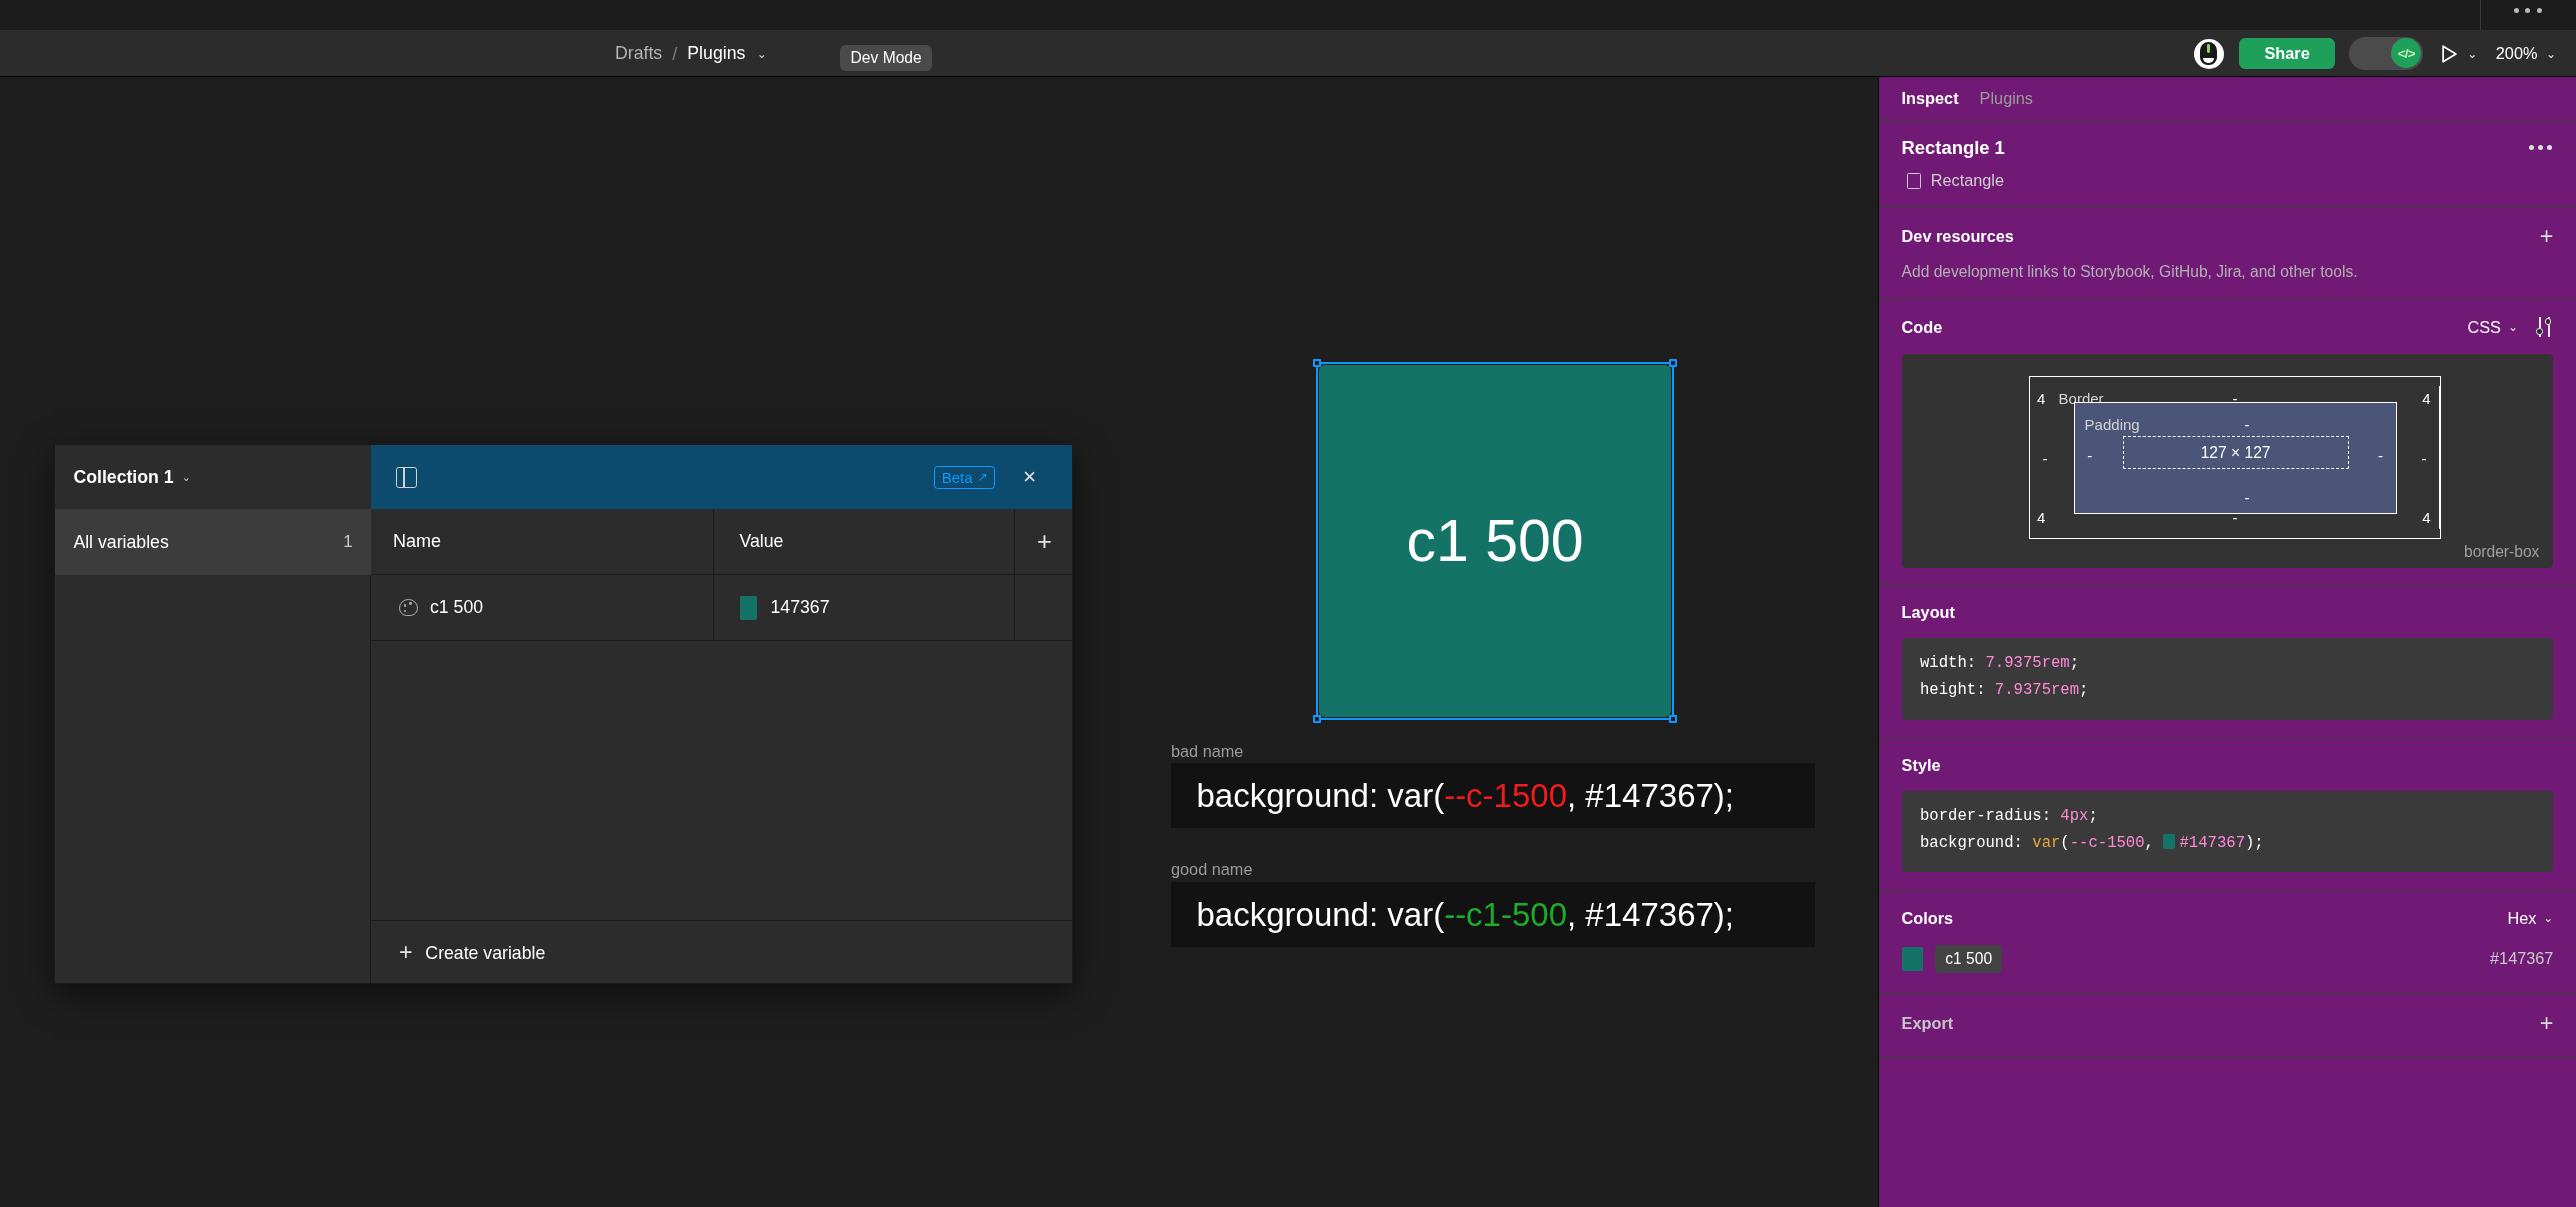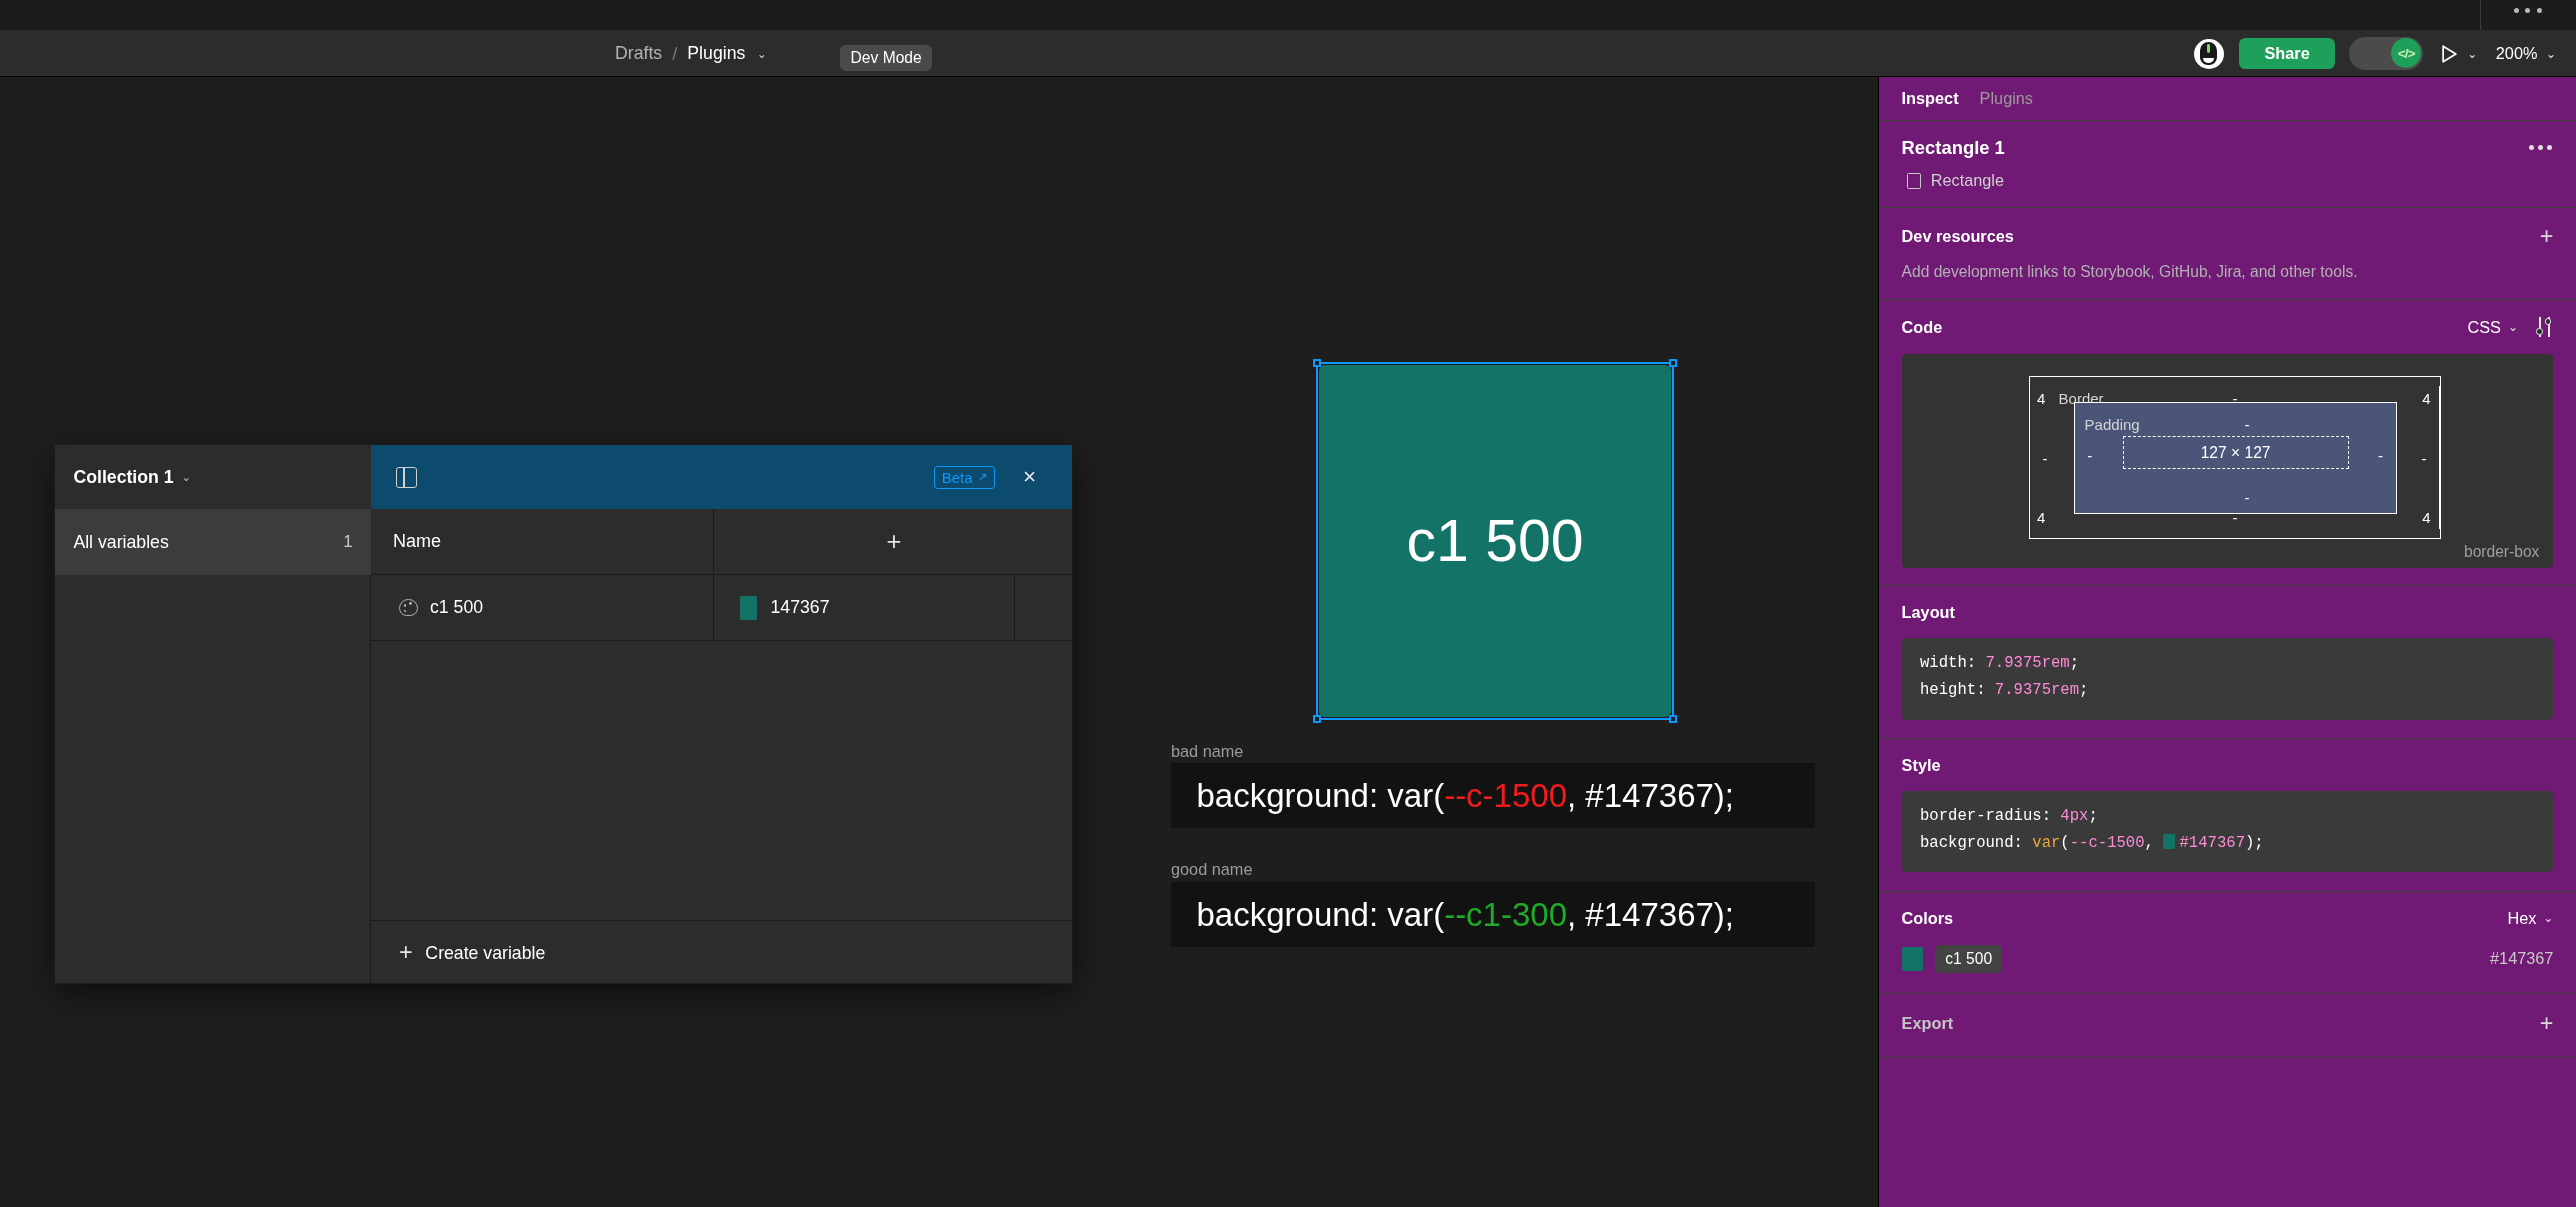--- a/index.html
+++ b/index.html
@@ -425,21 +425,21 @@
     <div class="snip-label" style="left:1171px;top:665px">bad name</div>
     <div class="snip-card" style="left:1171px;top:686px;width:644px;height:65px">
       <span>background: var(</span>
         <span class="tok-bad">--c-1500</span>
         <span>, #147367);</span>
     </div>
 
     <div class="snip-label" style="left:1171px;top:783px">good name</div>
     <div class="snip-card" style="left:1171px;top:805px;width:644px;height:65px">
       <span>background: var(</span>
-        <span class="tok-good">--c1-300</span>
+        <span class="tok-good">--c1-500</span>
         <span>, #147367);</span>
     </div>
 
     <div class="vars">
       <div class="vars-head">
         <div class="vars-head-left">
           <span class="coll-name">Collection 1</span>
           <span class="coll-chevron">⌄</span>
         </div>
         <div class="vars-head-right">
@@ -456,20 +456,21 @@
         <div class="vars-sidebar">
           <div class="allvars-row">
             <span>All variables</span>
             <span class="allvars-count">1</span>
           </div>
         </div>
 
         <div class="vars-table">
           <div class="vt-head">
             <div class="vt-col-name">Name</div>
+            <div class="vt-col-value">Value</div>
             <div class="vt-col-plus">+</div>
           </div>
 
           <div class="vt-row">
             <div class="vt-cell-name">
               <span class="palette-ico">
                   <i></i>
                   <i></i>
                   <i></i>
                 </span>

